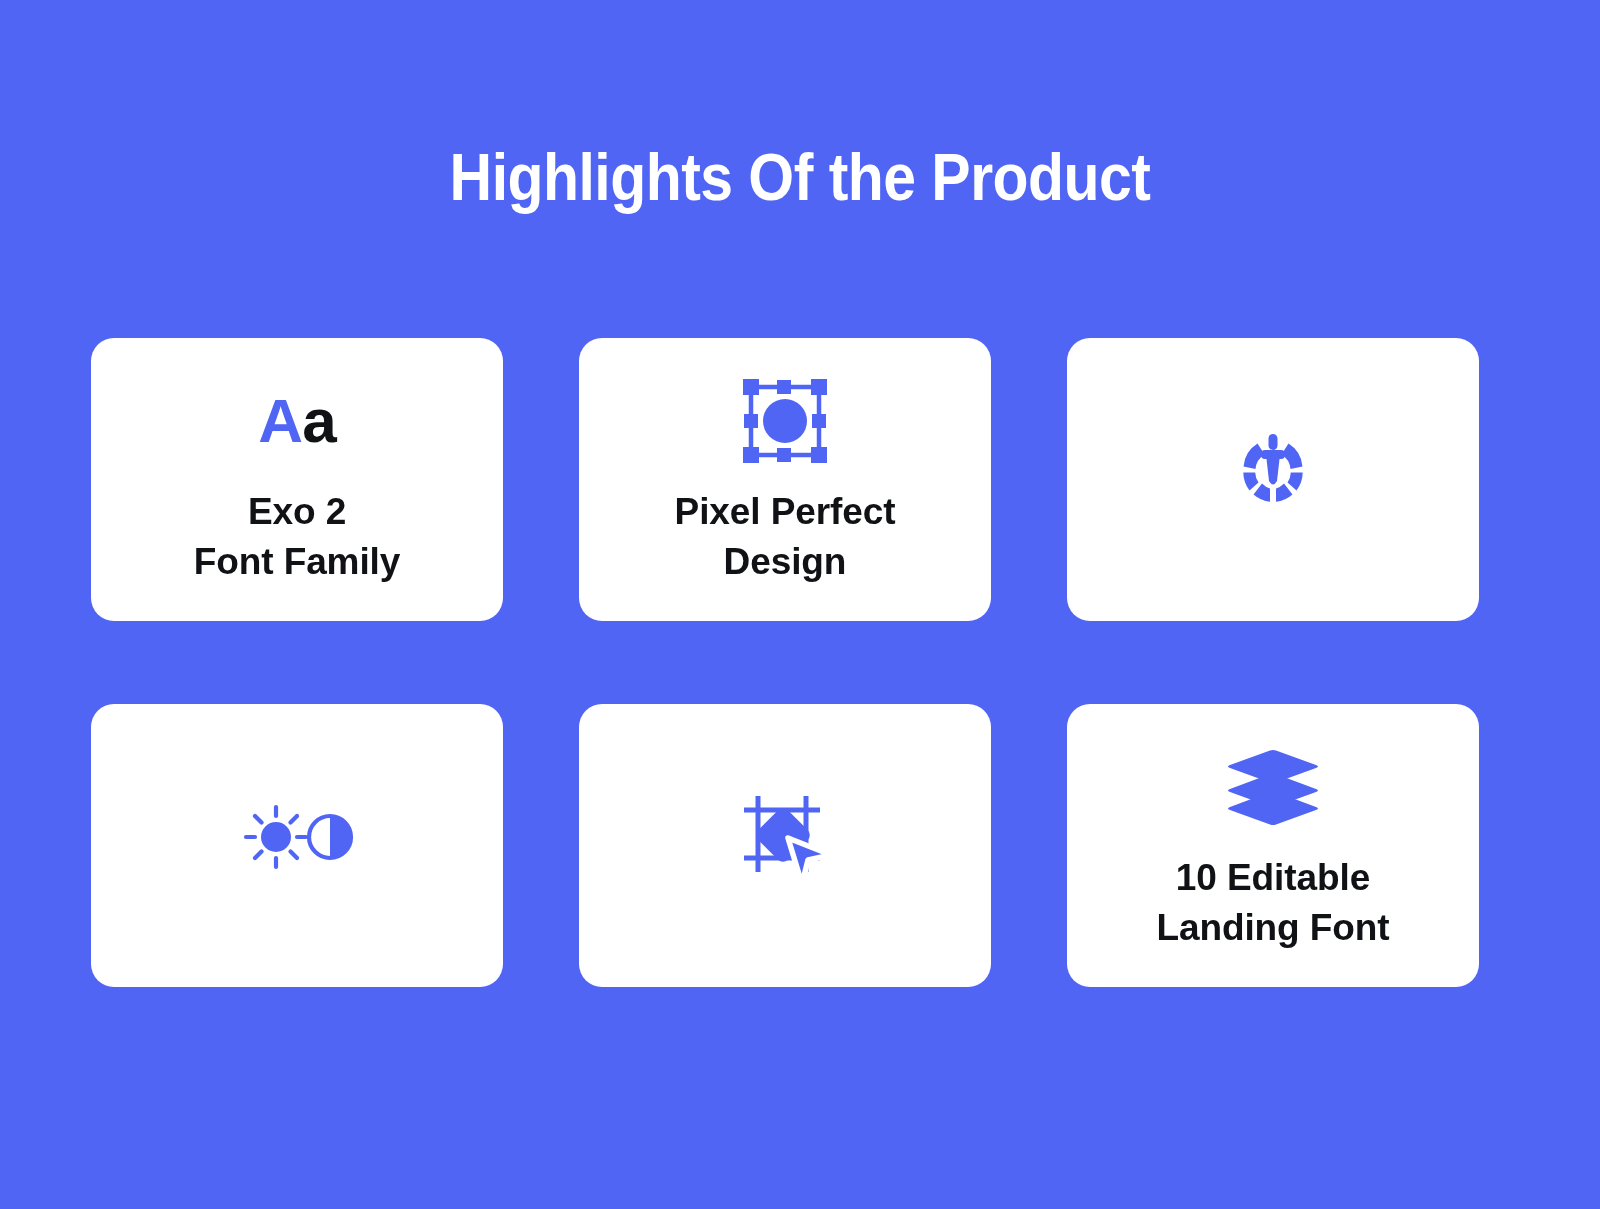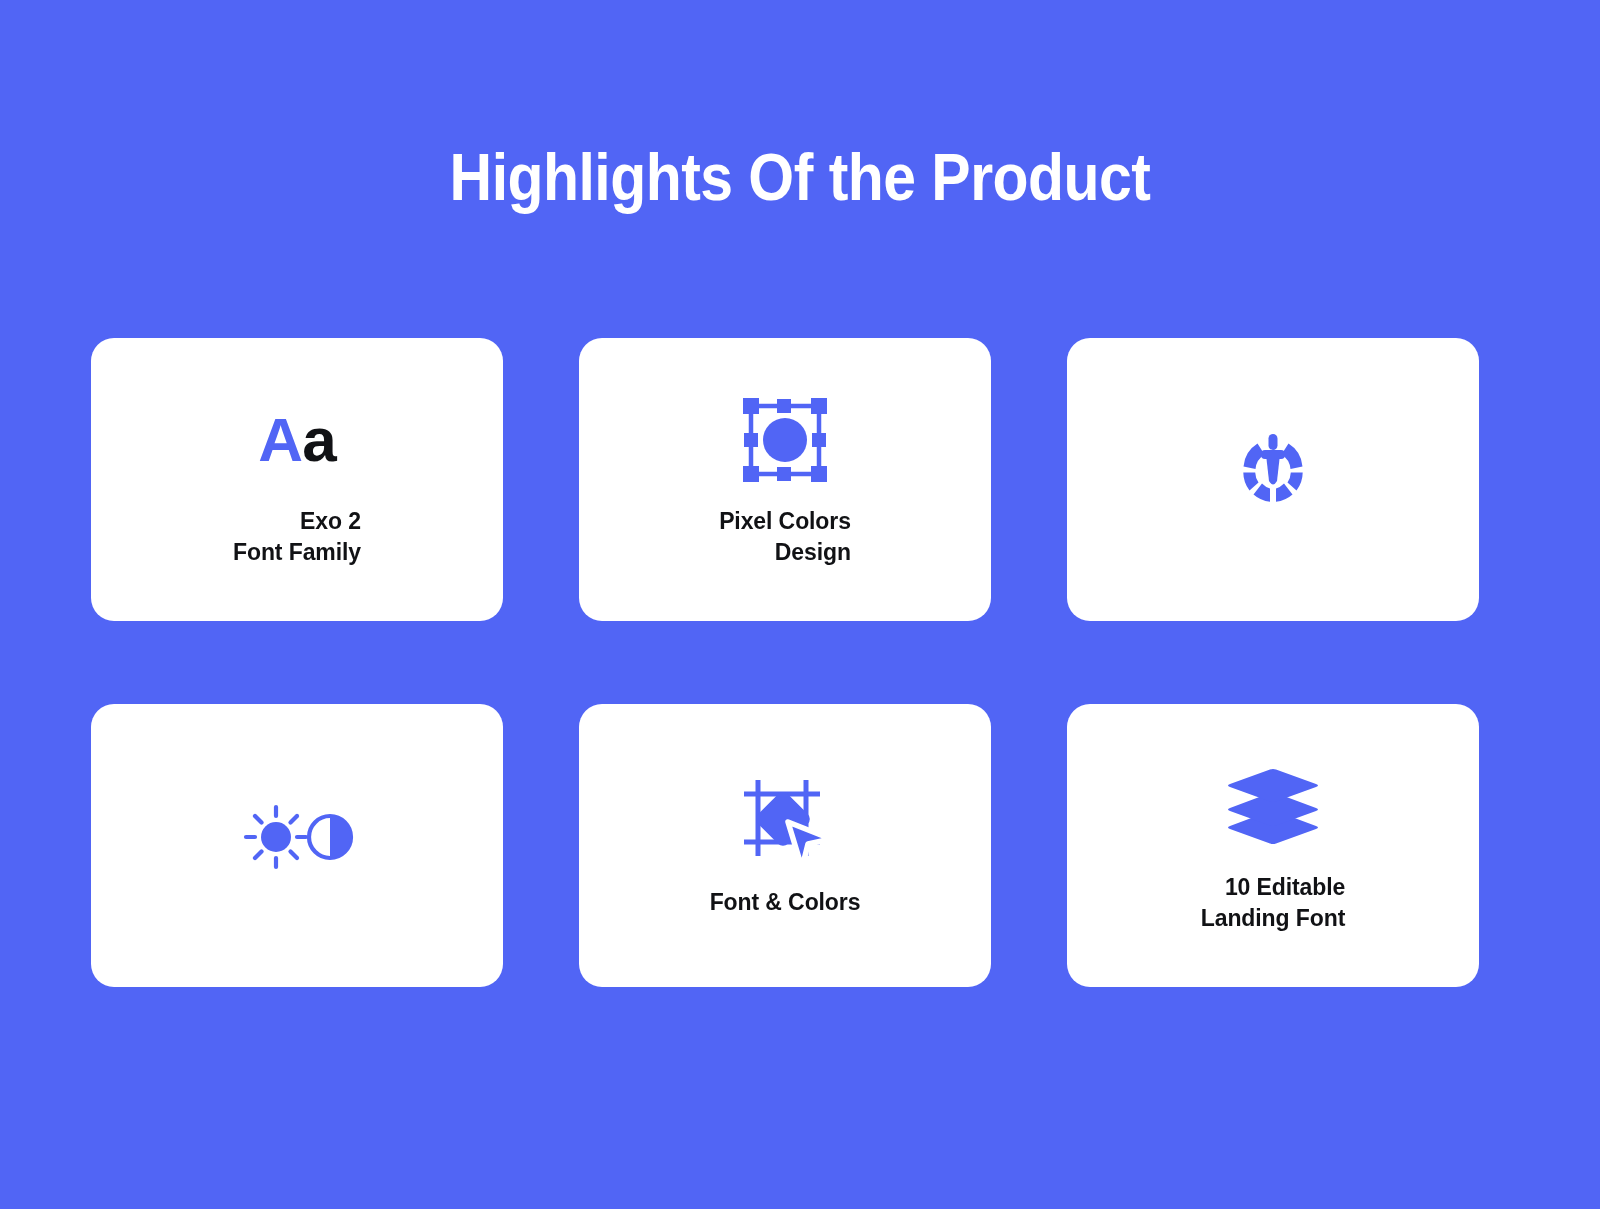--- a/index.html
+++ b/index.html
@@ -64,23 +64,23 @@
     height: 104px;
     display: flex;
     align-items: center;
     justify-content: center;
     margin-bottom: 14px;
   }
 
   .card-icon svg { display: block; overflow: visible; }
 
   .card-label {
-    text-align: right;
+    text-align: center;
     color: #111215;
-    font-size: 23px;
+    font-size: 37px;
     font-weight: 700;
     line-height: 1.33;
     letter-spacing: -0.1px;
   }
 
   
   .aa {
     font-size: 62px;
     font-weight: 700;
     line-height: 1;
@@ -125,21 +125,21 @@
           <rect x="38" y="5" width="14" height="14" fill="#5165f5"></rect>
           <rect x="72" y="4" width="16" height="16" fill="#5165f5"></rect>
           <rect x="5" y="39" width="14" height="14" fill="#5165f5"></rect>
           <rect x="73" y="39" width="14" height="14" fill="#5165f5"></rect>
           <rect x="4" y="72" width="16" height="16" fill="#5165f5"></rect>
           <rect x="38" y="73" width="14" height="14" fill="#5165f5"></rect>
           <rect x="72" y="72" width="16" height="16" fill="#5165f5"></rect>
         </svg>
       </div>
       <div class="card-label">
-        <div>Pixel Colors</div>
+        <div>Pixel Perfect</div>
         <div>Design</div>
       </div>
     </div>
 
     <div class="card">
       <div class="card-icon">
         <svg width="94" height="90" viewBox="0 0 94 90" fill="none">
           <g fill="#5165f5">
 
             <path d="M47 45 L47 45 Z"></path>
@@ -198,21 +198,20 @@
             <line x1="8" y1="22" x2="84" y2="22"></line>
             <line x1="8" y1="70" x2="84" y2="70"></line>
           </g>
 
           <rect x="26" y="26" width="42" height="42" rx="7" fill="#5165f5" transform="rotate(45 47 47)"></rect>
 
           <path d="M52 50 L95 67 L72 72 L66 96 Z" fill="#5165f5" stroke="#ffffff" stroke-width="5.5" stroke-linejoin="round"></path>
         </svg>
       </div>
       <div class="card-label">
-        <div>Font &amp; Colors</div>
       </div>
     </div>
 
     <div class="card">
       <div class="card-icon">
         <svg width="94" height="80" viewBox="0 0 94 80" fill="none">
           <g fill="#5165f5">
 
             <path d="M47 44 L90 60 Q94 61.5 90 63 L50 77.5 Q47 78.6 44 77.5 L4 63 Q0 61.5 4 60 Z"></path>
 

